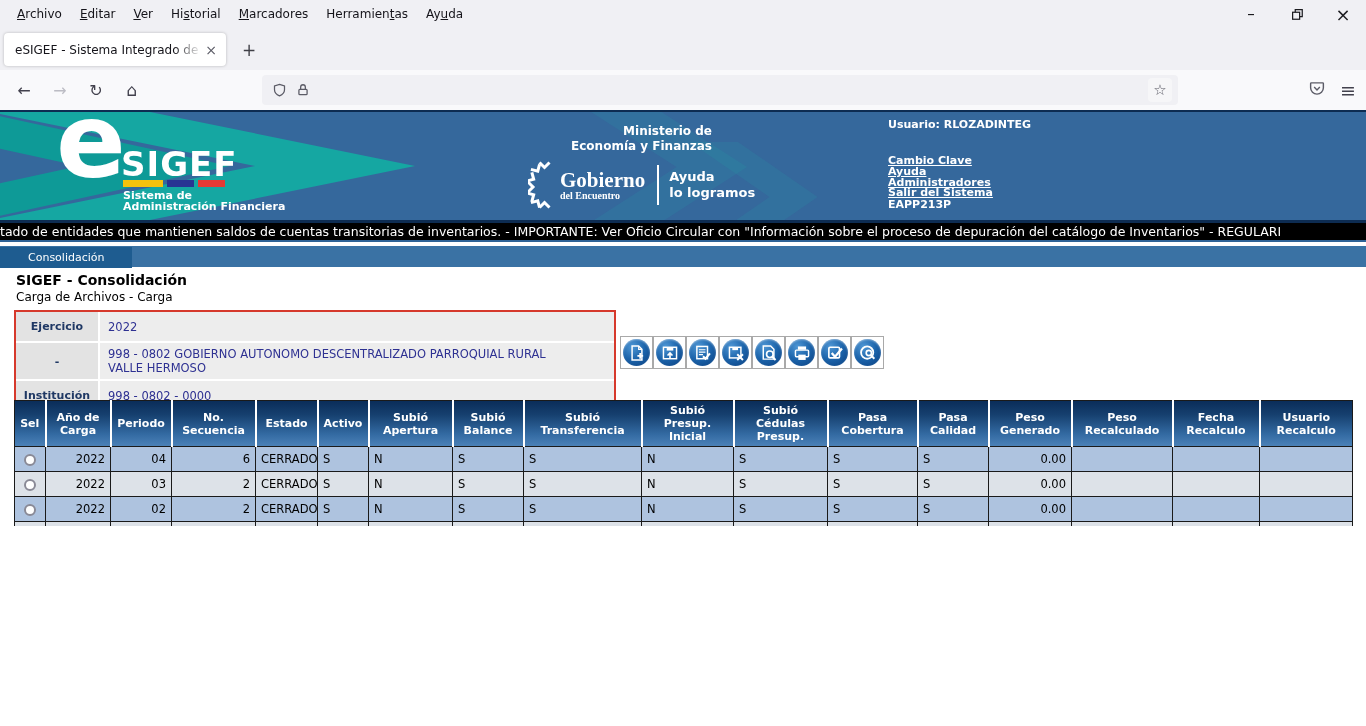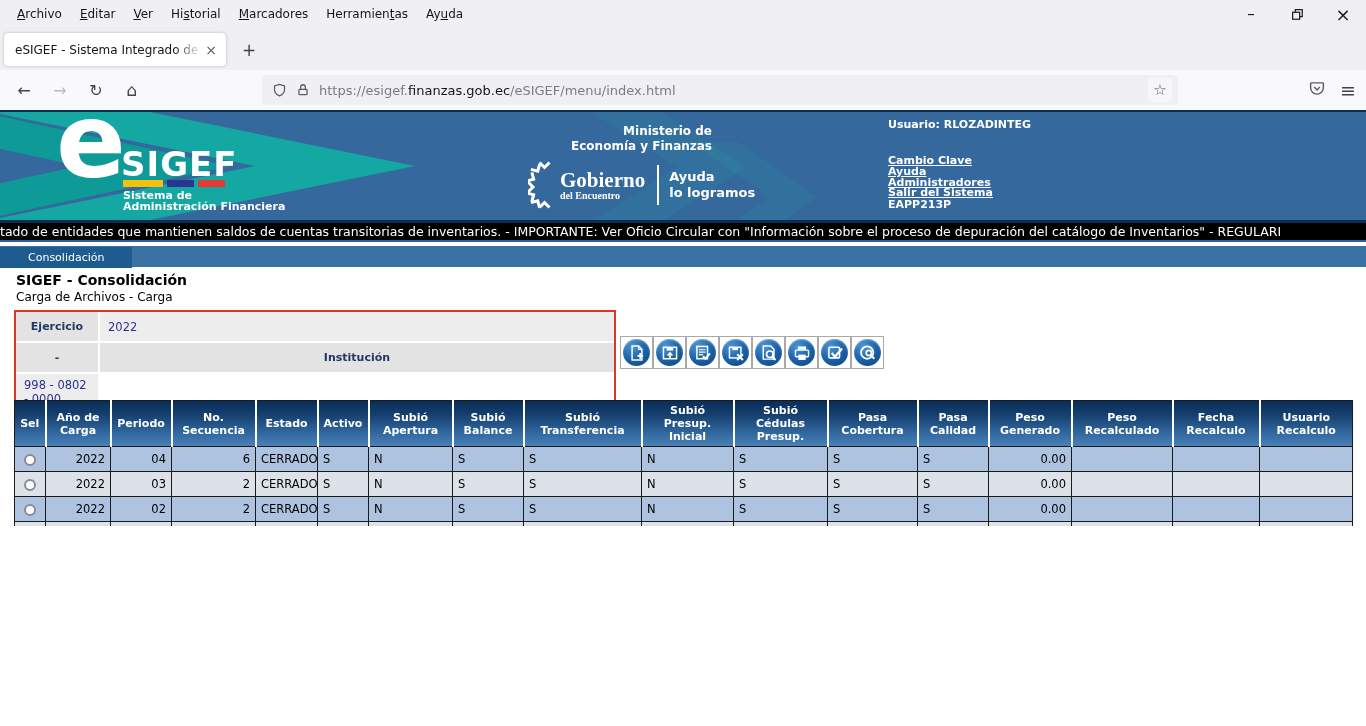--- a/index.html
+++ b/index.html
@@ -172,21 +172,20 @@
         <svg width="15" height="16" viewBox="0 0 24 24" fill="none" stroke="#5b5b66" stroke-width="2">
           <path d="M12 3l8 2.5v6c0 4.5-3.5 7.8-8 9.8-4.5-2-8-5.3-8-9.8v-6z"></path>
         </svg>
       </span>
       <span class="sep-icon">
         <svg width="14" height="16" viewBox="0 0 24 24" fill="none" stroke="#5b5b66" stroke-width="2.2">
           <rect x="5" y="11" width="14" height="9" rx="1.5"></rect>
             <path d="M8 11V7a4 4 0 0 1 8 0v4"></path>
         </svg>
       </span>
-      <span class="url-text"><span class="url-dim">https://esigef.</span><span class="url-strong">finanzas.gob.ec</span><span class="url-dim">/eSIGEF/menu/index.html</span></span>
       <span class="urlbar-star">☆</span>
     </div>
 
     <div class="nav-right">
       <span>
         <svg width="18" height="17" viewBox="0 0 24 24" fill="none" stroke="#5b5b66" stroke-width="2">
           <path d="M4 4h16a1 1 0 0 1 1 1v6a9 9 0 0 1-18 0V5a1 1 0 0 1 1-1z"></path>
             <path d="M8 10l4 4 4-4"></path>
         </svg>
       </span>
@@ -258,20 +257,23 @@
 
   <div class="page-title">SIGEF - Consolidación</div>
   <div class="page-subtitle">Carga de Archivos - Carga</div>
 
   <div class="sel-form">
       <div class="form-label">Ejercicio</div>
       <div class="form-value">
         <span>2022</span>
       </div>
       <div class="form-label">-</div>
+      <div class="form-value">
+        <span>998 - 0802 GOBIERNO AUTONOMO DESCENTRALIZADO PARROQUIAL RURAL VALLE HERMOSO</span>
+      </div>
       <div class="form-label">Institución</div>
       <div class="form-value">
         <span>998 - 0802 - 0000</span>
       </div>
     </div>
 
   <div class="action-toolbar">
       <div class="tb-btn">
         <span class="tb-circle">
           <svg viewBox="0 0 22 22">

